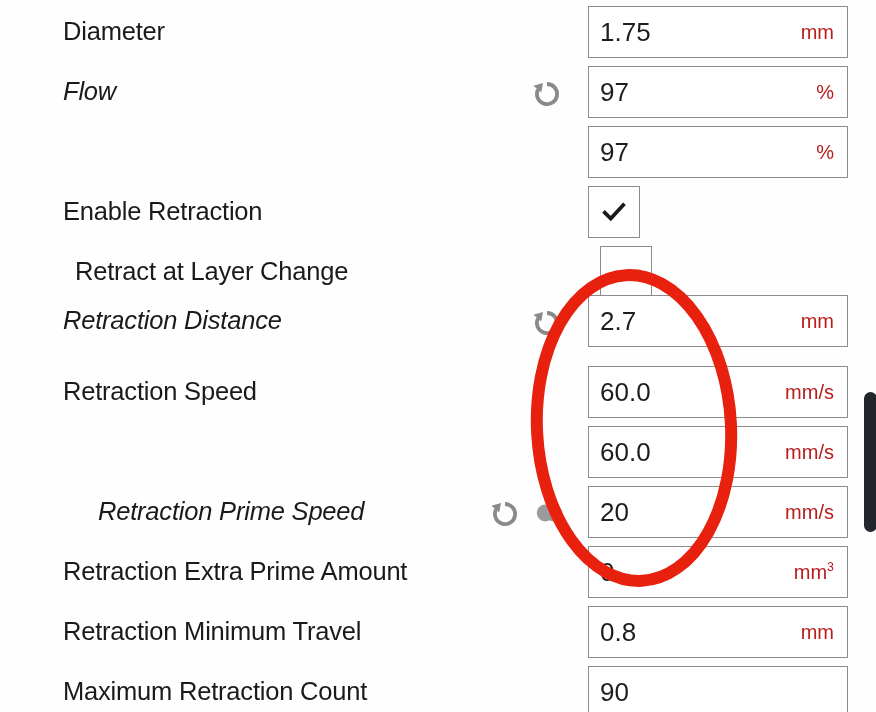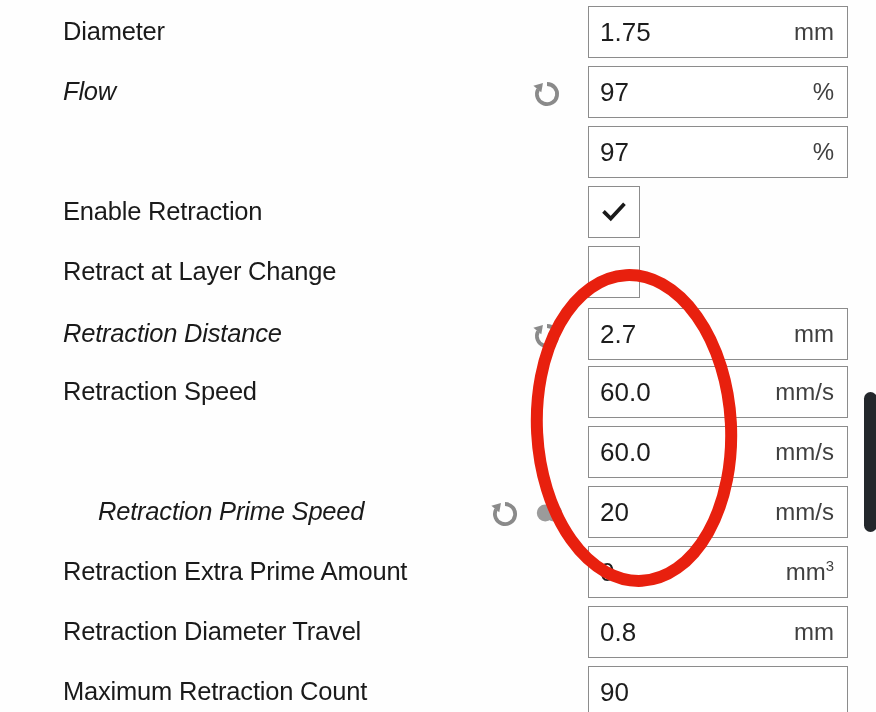--- a/index.html
+++ b/index.html
@@ -80,22 +80,22 @@
     align-items: center;
     justify-content: space-between;
     padding: 0 13px 0 11px;
   }
   .field .value {
     font-size: 26px;
     color: #1d1d1d;
     line-height: 1;
   }
   .field .unit {
-    font-size: 24px;
-    color: #404040;
+    font-size: 20px;
+    color: #b91c1c;
     line-height: 1;
   }
   .field .unit sup {
     font-size: 0.62em;
     vertical-align: super;
     line-height: 0;
   }
 
   .checkbox {
     position: absolute;
@@ -168,25 +168,25 @@
         </div>
       </div>
       <div class="row" style="top: 182px;">
         <div class="label">Enable Retraction</div>
         <div class="checkbox" style="top: 4px;">
           <span class="tick"><svg viewBox="0 0 24 24" width="26" height="26" xmlns="http://www.w3.org/2000/svg">
               <path d="M3.5 12.6 L9 18 L20.5 5.6" fill="none" stroke="#1a1a1a" stroke-width="3.4" stroke-linecap="square" stroke-linejoin="miter"></path>
             </svg></span>
         </div>
       </div>
-      <div class="row" style="top: 242px;">
+      <div class="row" style="top: 242px; margin-left: 12px;">
         <div class="label">Retract at Layer Change</div>
         <div class="checkbox" style="top: 4px;"></div>
       </div>
-      <div class="row" style="top: 304px; padding-left: 24px;">
+      <div class="row" style="top: 291px; padding-left: 24px;">
         <div class="label modified">Retraction Distance</div>
         <div class="icons">
           <span class="revert-icon slot-a"><svg viewBox="0 0 32 32" width="34" height="34" xmlns="http://www.w3.org/2000/svg">
               <path d="M16 7.5 A9.5 9.5 0 1 1 7.6 12.6" fill="none" stroke="#8a8a8a" stroke-width="3.6" stroke-linecap="butt"></path>
               <path d="M3.2 9.2 L12.2 6.6 L10.6 15.4 Z" fill="#8a8a8a"></path>
             </svg></span>
         </div>
         <div class="field" style="top: 4px;">
           <span class="value">2.7</span>
           <span class="unit">mm</span>
@@ -223,21 +223,21 @@
         </div>
       </div>
       <div class="row" style="top: 542px;">
         <div class="label">Retraction Extra Prime Amount</div>
         <div class="field" style="top: 4px;">
           <span class="value">0</span>
           <span class="unit"><span>mm</span><sup>3</sup></span>
         </div>
       </div>
       <div class="row" style="top: 602px;">
-        <div class="label">Retraction Diameter Travel</div>
+        <div class="label">Retraction Minimum Travel</div>
         <div class="field" style="top: 4px;">
           <span class="value">0.8</span>
           <span class="unit">mm</span>
         </div>
       </div>
       <div class="row" style="top: 662px;">
         <div class="label">Maximum Retraction Count</div>
         <div class="field" style="top: 4px;">
           <span class="value">90</span>
           <span class="unit"></span>

